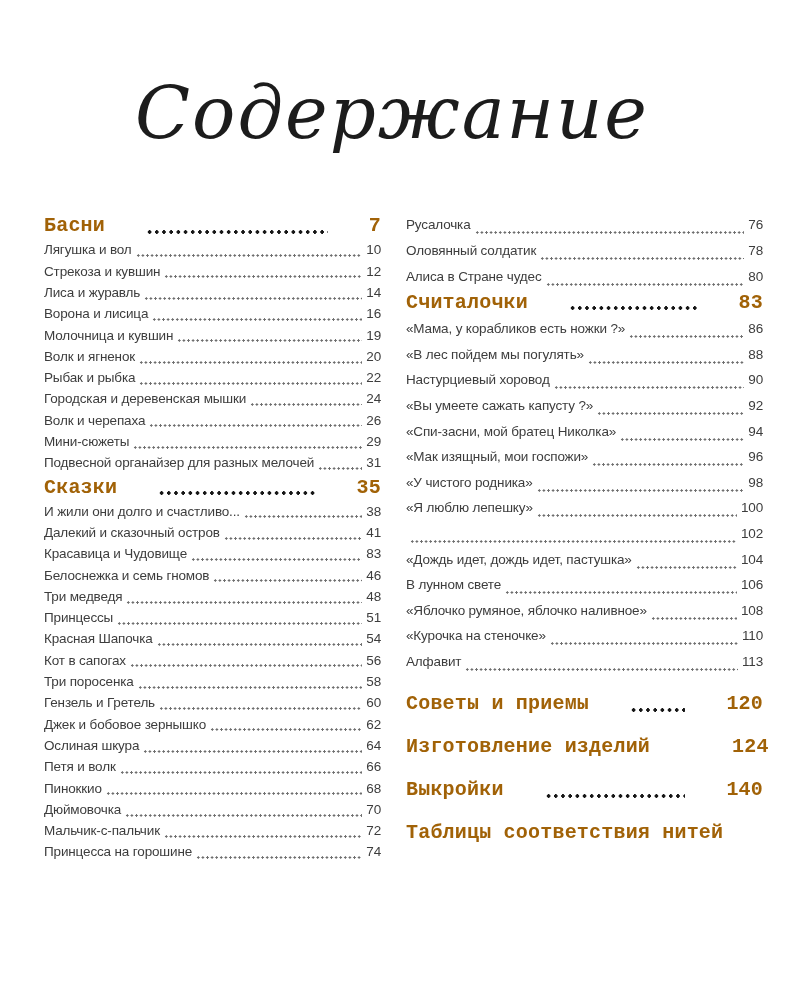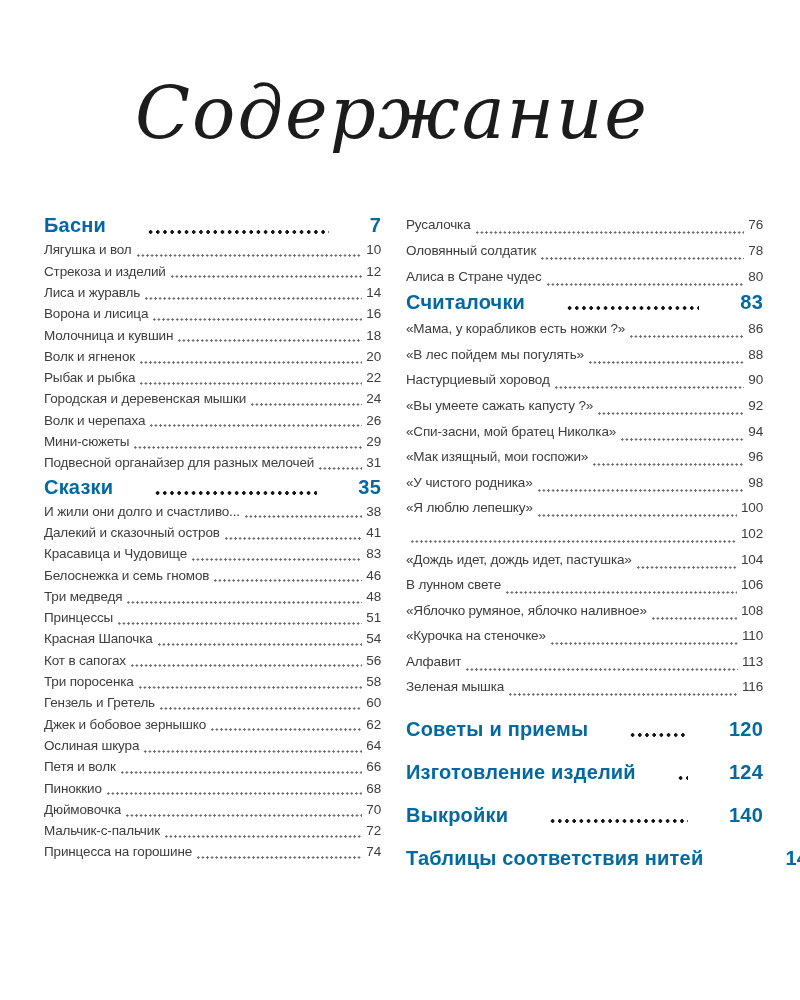--- a/index.html
+++ b/index.html
@@ -49,25 +49,25 @@
   }
   .col-right .entry-row {
     height: 25.6px;
     line-height: 25.6px;
     text-align: right;
   }
   .entry-row .label, .entry-row .pg { white-space: nowrap; }
 
   
   .heading-row {
-    font-family: Liberation Sans, sans-serif;
+    font-family: Liberation Mono, monospace;
     font-weight: 700;
     font-size: 20px;
     letter-spacing: 0.2px;
-    color: #0369a1;
+    color: #a16207;
     height: 27px;
     line-height: 27px;
     gap: 36px;
   }
   .heading-row .label, .heading-row .pg { white-space: nowrap; }
   .gap-section { }
   .gap-large   { margin-top: 16px; }
 
   
   .leader {
@@ -97,38 +97,38 @@
           <span class="label">Басни</span>
           <span class="leader"></span>
           <span class="pg">7</span>
         </div>
         <div class="row entry-row">
           <span class="label">Лягушка и вол</span>
           <span class="leader"></span>
           <span class="pg">10</span>
         </div>
         <div class="row entry-row">
-          <span class="label">Стрекоза и изделий</span>
+          <span class="label">Стрекоза и кувшин</span>
           <span class="leader"></span>
           <span class="pg">12</span>
         </div>
         <div class="row entry-row">
           <span class="label">Лиса и журавль</span>
           <span class="leader"></span>
           <span class="pg">14</span>
         </div>
         <div class="row entry-row">
           <span class="label">Ворона и лисица</span>
           <span class="leader"></span>
           <span class="pg">16</span>
         </div>
         <div class="row entry-row">
           <span class="label">Молочница и кувшин</span>
           <span class="leader"></span>
-          <span class="pg">18</span>
+          <span class="pg">19</span>
         </div>
         <div class="row entry-row">
           <span class="label">Волк и ягненок</span>
           <span class="leader"></span>
           <span class="pg">20</span>
         </div>
         <div class="row entry-row">
           <span class="label">Рыбак и рыбка</span>
           <span class="leader"></span>
           <span class="pg">22</span>
@@ -326,25 +326,20 @@
         </div>
         <div class="row entry-row">
           <span class="label">«Курочка на стеночке»</span>
           <span class="leader"></span>
           <span class="pg">110</span>
         </div>
         <div class="row entry-row">
           <span class="label">Алфавит</span>
           <span class="leader"></span>
           <span class="pg">113</span>
-        </div>
-        <div class="row entry-row">
-          <span class="label">Зеленая мышка</span>
-          <span class="leader"></span>
-          <span class="pg">116</span>
         </div>
         <div class="row heading-row gap-large">
           <span class="label">Советы и приемы</span>
           <span class="leader"></span>
           <span class="pg">120</span>
         </div>
         <div class="row heading-row gap-large">
           <span class="label">Изготовление изделий</span>
           <span class="leader"></span>
           <span class="pg">124</span>

